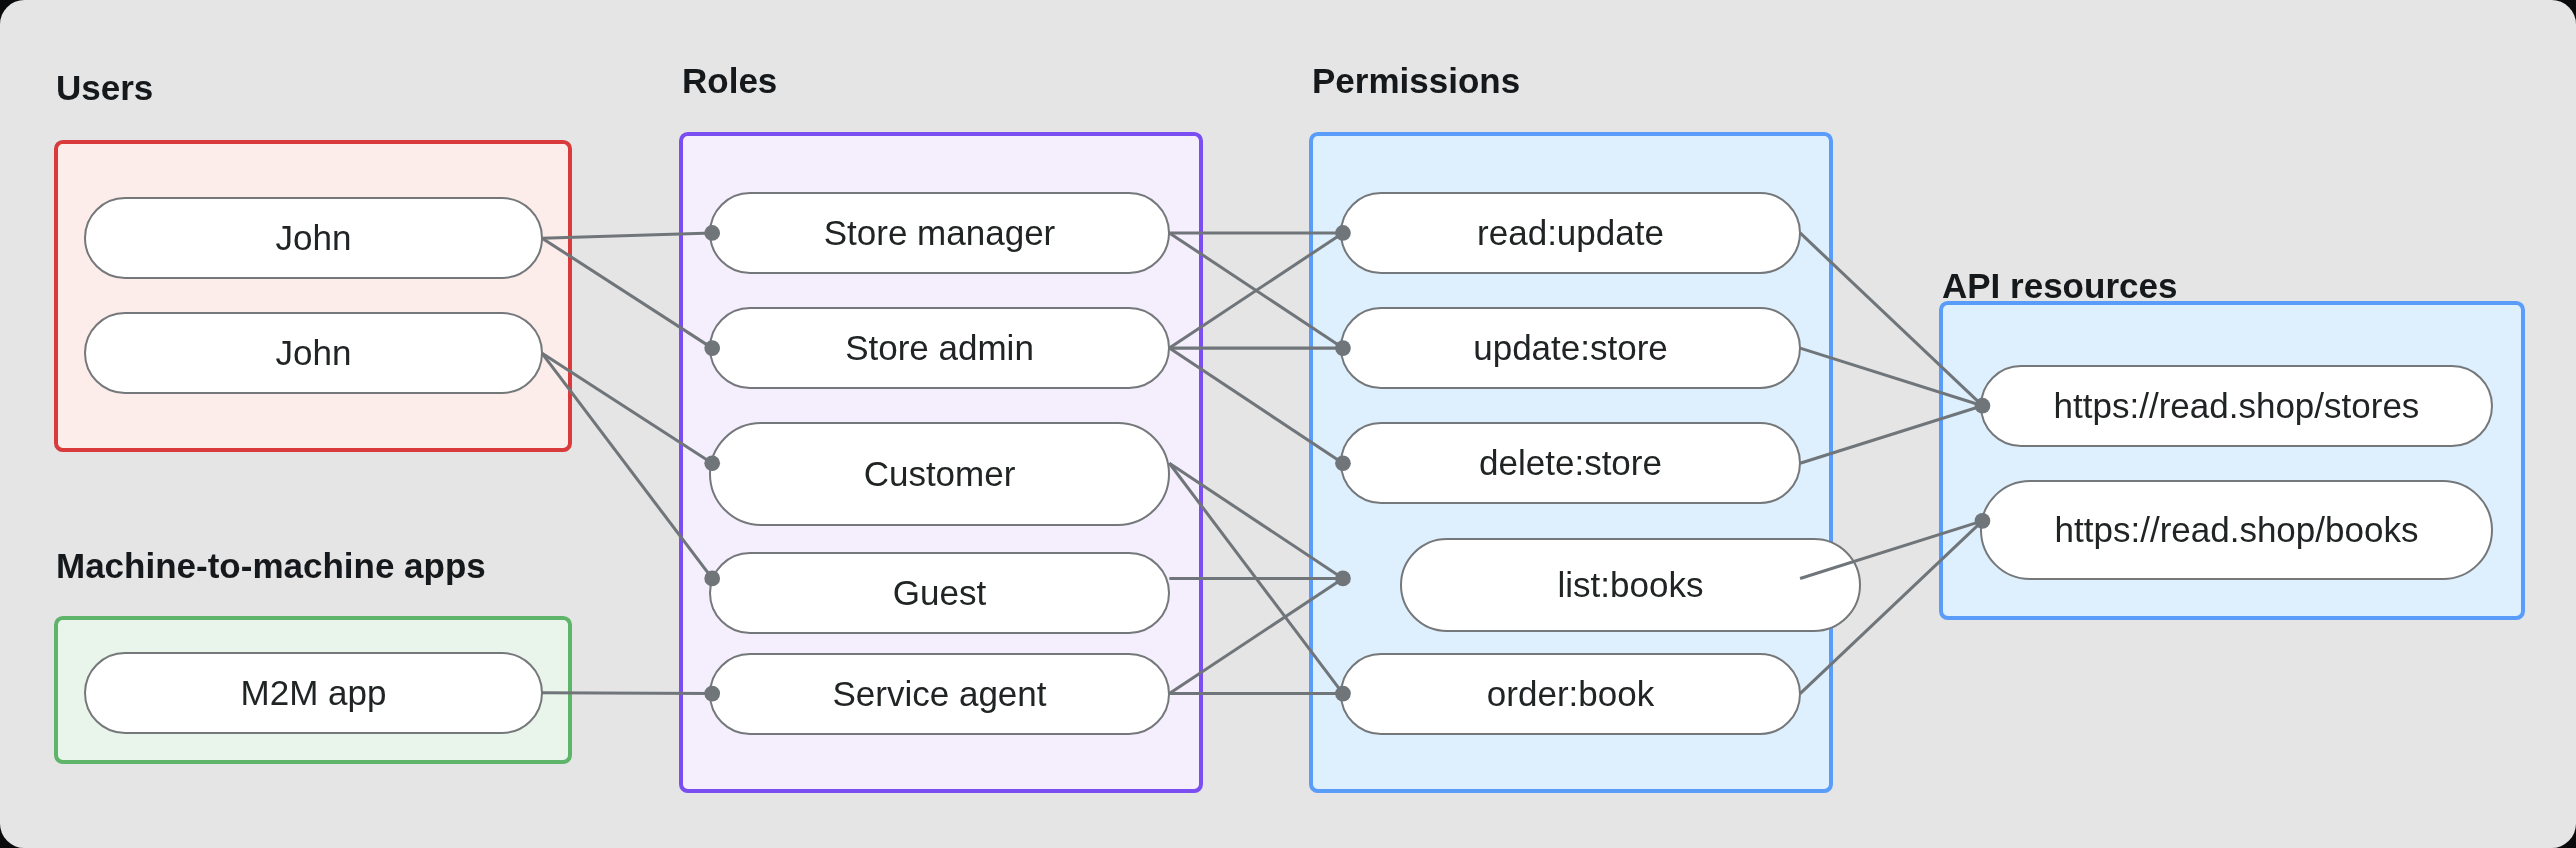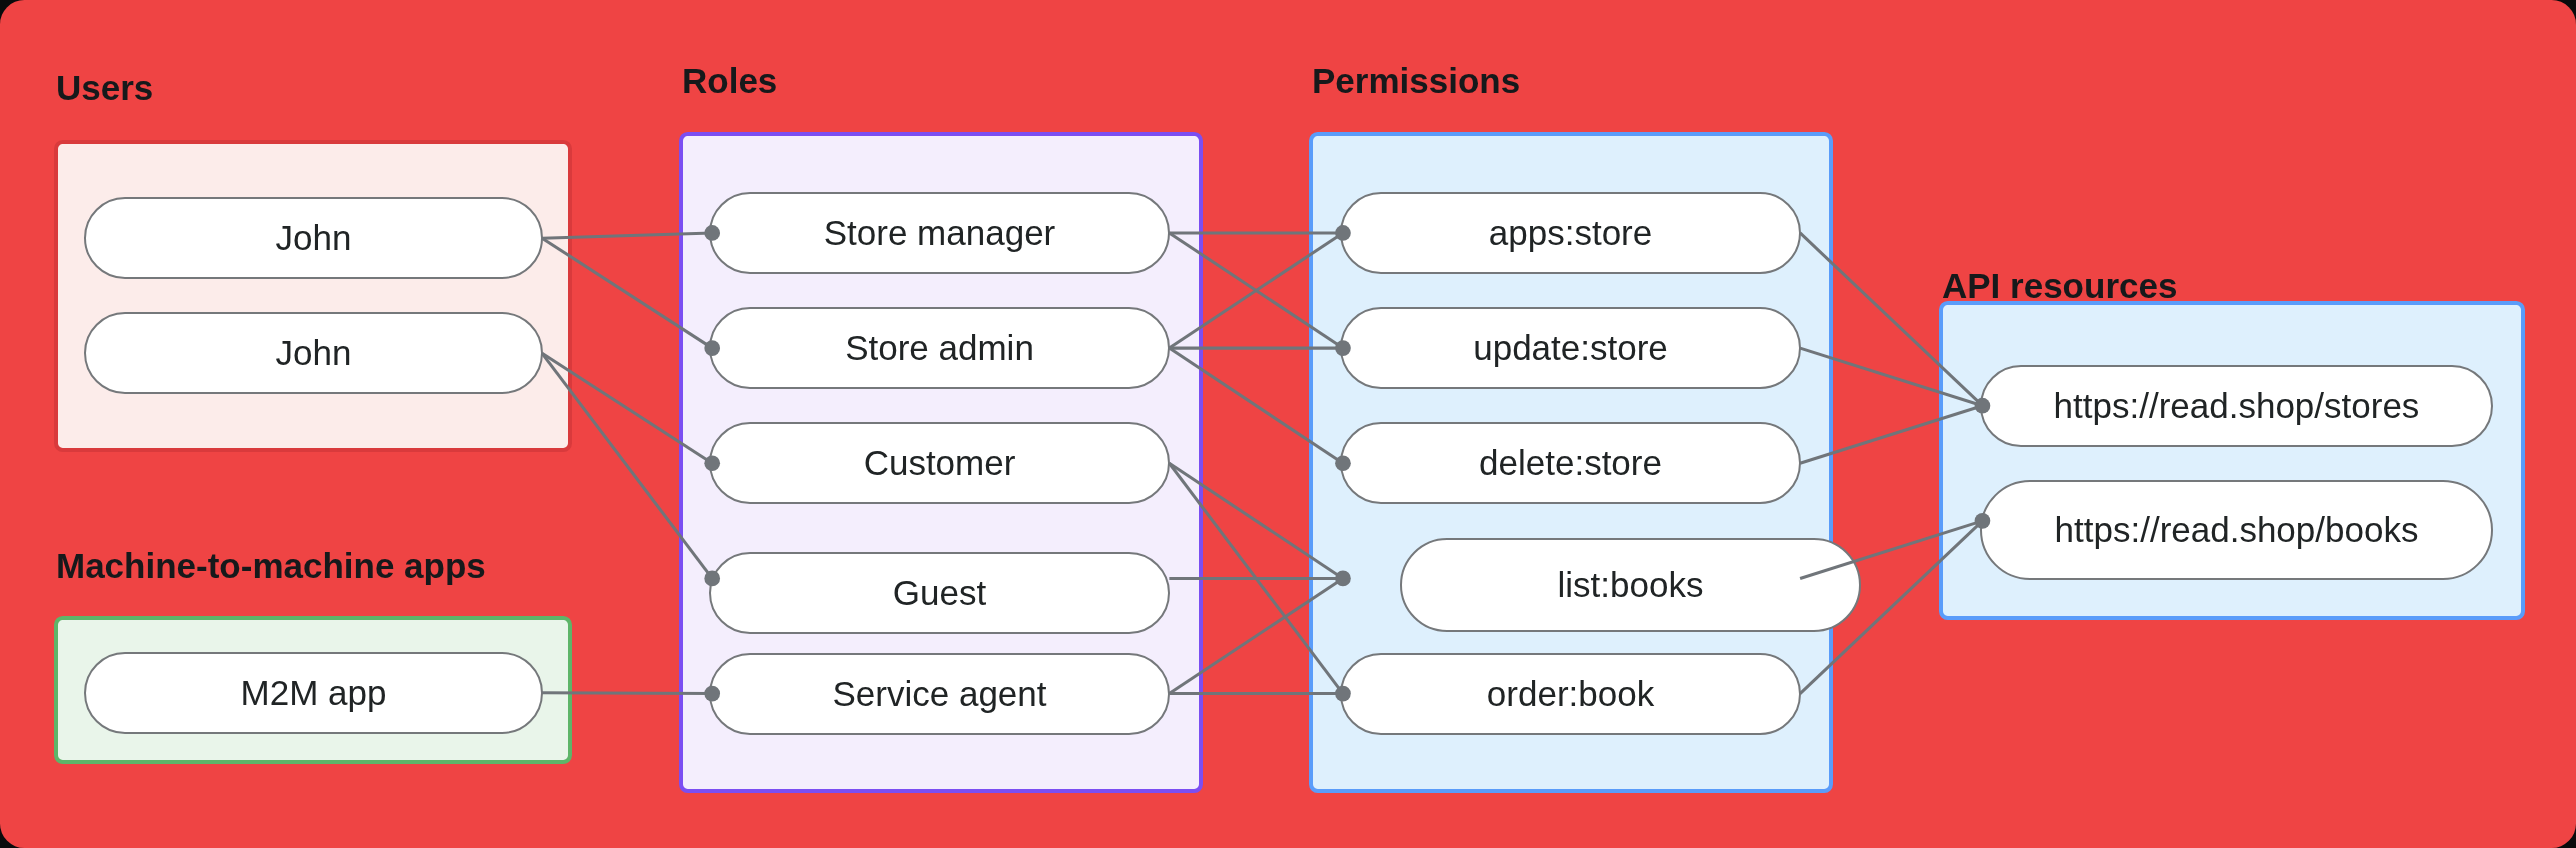--- a/index.html
+++ b/index.html
@@ -1,16 +1,16 @@
 <!DOCTYPE html>
 <html style="font-size:14px"><head>
 <meta charset="utf-8">
 <style>
   html,body{margin:0;padding:0;background:#0a0b0c;font-family:"Liberation Sans",sans-serif;}
-  .canvas{position:relative;width:2576px;height:848px;background:#ef4444;border-radius:24.4px;overflow:hidden;}
+  .canvas{position:relative;width:2576px;height:848px;background:#e5e5e5;border-radius:24.4px;overflow:hidden;}
   .group-box{position:absolute;box-sizing:border-box;border:4.4px solid;border-radius:8.7px;}
   .group-title{position:absolute;font-size:35px;font-weight:600;color:#16191b;white-space:nowrap;}
   .pill{position:absolute;box-sizing:border-box;background:#ffffff;border:2.6px solid #75787b;border-radius:52px;
         display:flex;align-items:center;justify-content:center;}
   .pill span{font-size:35px;color:#202425;white-space:nowrap;}
   #edges-layer{position:absolute;left:0;top:0;width:100%;height:100%;pointer-events:none;}
 </style>
 </head>
 <body>
 
@@ -36,31 +36,31 @@
       </div>
       <div class="pill" style="left: 84px; top: 652px; width: 459px; height: 82px; background: rgb(255, 255, 255); border-color: rgb(117, 120, 123);">
         <span style="color: rgb(32, 36, 37);">M2M app</span>
       </div>
       <div class="pill" style="left: 709px; top: 192px; width: 461px; height: 82px; background: rgb(255, 255, 255); border-color: rgb(117, 120, 123); align-items: center;">
         <span style="color: rgb(32, 36, 37);">Store manager</span>
       </div>
       <div class="pill" style="left: 709px; top: 307px; width: 461px; height: 82px; background: rgb(255, 255, 255); border-color: rgb(117, 120, 123);">
         <span style="color: rgb(32, 36, 37); text-align: center;">Store admin</span>
       </div>
-      <div class="pill" style="left: 709px; top: 422px; width: 461px; height: 82px; background: rgb(255, 255, 255); border-color: rgb(117, 120, 123);">
+      <div class="pill" style="left: 709px; top: 422px; width: 461px; height: 104px; background: rgb(255, 255, 255); border-color: rgb(117, 120, 123);">
         <span style="color: rgb(32, 36, 37);">Customer</span>
       </div>
       <div class="pill" style="left: 709px; top: 552px; width: 461px; height: 82px; background: rgb(255, 255, 255); border-color: rgb(117, 120, 123);">
         <span style="color: rgb(32, 36, 37);">Guest</span>
       </div>
       <div class="pill" style="left: 709px; top: 653px; width: 461px; height: 82px; background: rgb(255, 255, 255); border-color: rgb(117, 120, 123);">
         <span style="color: rgb(32, 36, 37);">Service agent</span>
       </div>
       <div class="pill" style="left: 1340px; top: 192px; width: 461px; height: 82px; background: rgb(255, 255, 255); border-color: rgb(117, 120, 123);">
-        <span style="color: rgb(32, 36, 37);">apps:store</span>
+        <span style="color: rgb(32, 36, 37);">read:update</span>
       </div>
       <div class="pill" style="left: 1340px; top: 307px; width: 461px; height: 82px; background: rgb(255, 255, 255); border-color: rgb(117, 120, 123);">
         <span style="color: rgb(32, 36, 37);">update:store</span>
       </div>
       <div class="pill" style="left: 1340px; top: 422px; width: 461px; height: 82px; background: rgb(255, 255, 255); border-color: rgb(117, 120, 123);">
         <span style="color: rgb(32, 36, 37);">delete:store</span>
       </div>
       <div class="pill" style="left: 1400px; top: 538px; width: 461px; height: 94px; background: rgb(255, 255, 255); border-color: rgb(117, 120, 123);">
         <span style="color: rgb(32, 36, 37);">list:books</span>
       </div>

